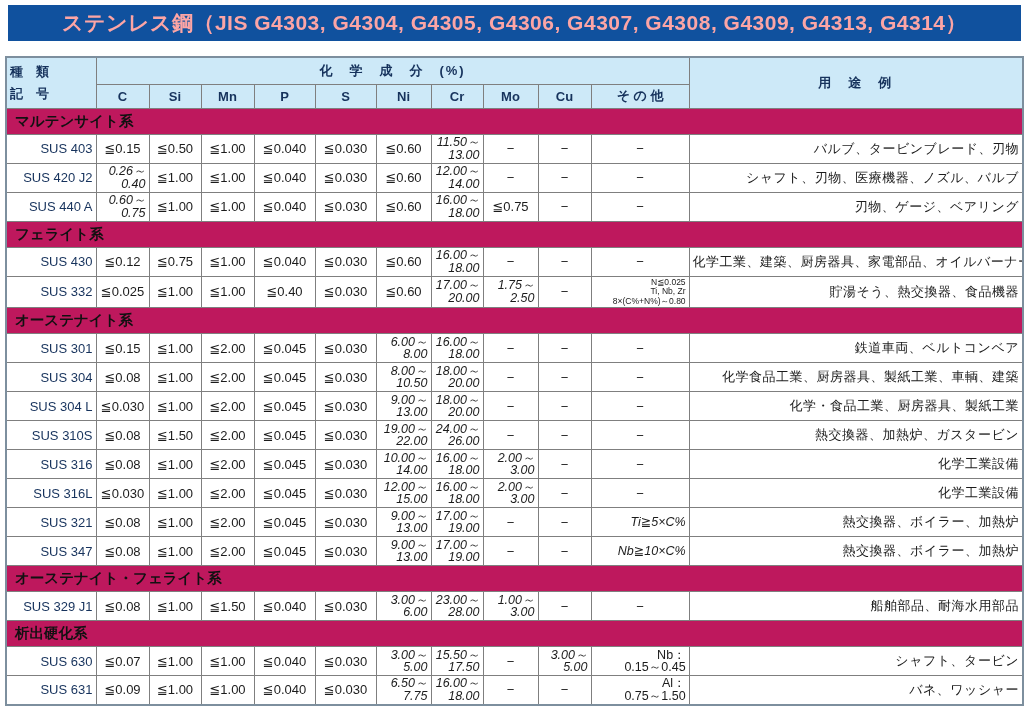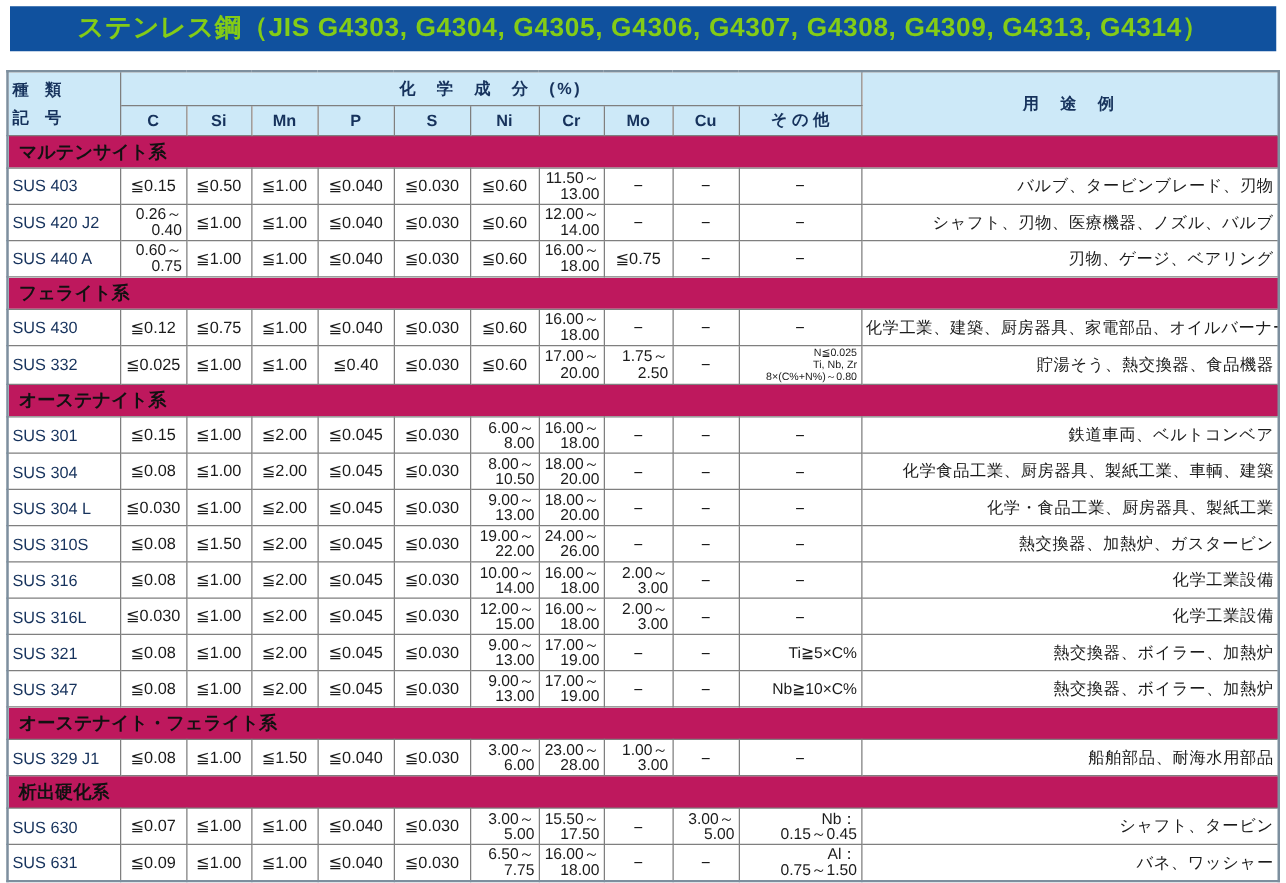--- a/index.html
+++ b/index.html
@@ -5,21 +5,21 @@
   * { box-sizing: border-box; margin: 0; padding: 0; }
   html,body { background:#ffffff; width:1029px; }
   body { font-family:"Liberation Sans","DejaVu Sans",sans-serif; color:#1b1b1b; }
 
   .page { width:1029px; height:706px; background:#ffffff; padding-top:5px; }
 
   .title-bar {
     margin:0 8px 15px 8px;
     height:36px;
     background:#10519e;
-    color:#84cc16;
+    color:#fca5a5;
     font-size:21px;
     font-weight:bold;
     text-align:center;
     line-height:36px;
     letter-spacing:0.5px;
   }
 
   table.steel {
     margin-left:5px;
     width:1019px;
@@ -51,31 +51,31 @@
     font-weight:bold;
     font-size:14.5px;
     text-align:left;
     padding:3px 8px;
     height:24px;
     color:#111;
   }
 
   td.code-cell {
     background:#cde9f8;
-    text-align:left;
+    text-align:right;
     padding-left:7px;
     font-size:13.5px;
     color:#16325c;
   }
 
   tr.data-row td { height:29px; background:#ffffff; }
 
   td.c-center { text-align:center; }
   td.c-left  { text-align:left; padding-left:4px; }
-  td.c-right { text-align:right; padding-right:4px; }
+  td.c-right { text-align:right; padding-right:4px;font-style:italic; }
   td.multi div { line-height:12.5px; font-size:12.5px; }
   td.c-right.multi div { text-align:right; }
   td.c-left.multi div  { text-align:right; }
   td.c-small div { font-size:8.5px; line-height:9.5px; }
 
   td.usage-cell { text-align:right; padding-left:8px; font-size:12.5px; letter-spacing:0.5px; }
 </style>
 </head>
 <body>
 

